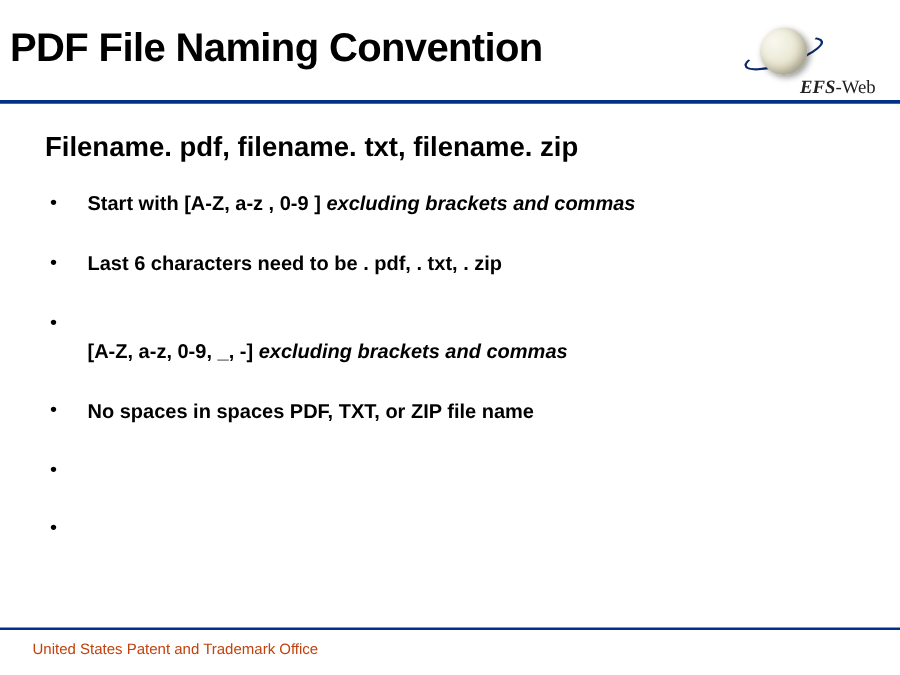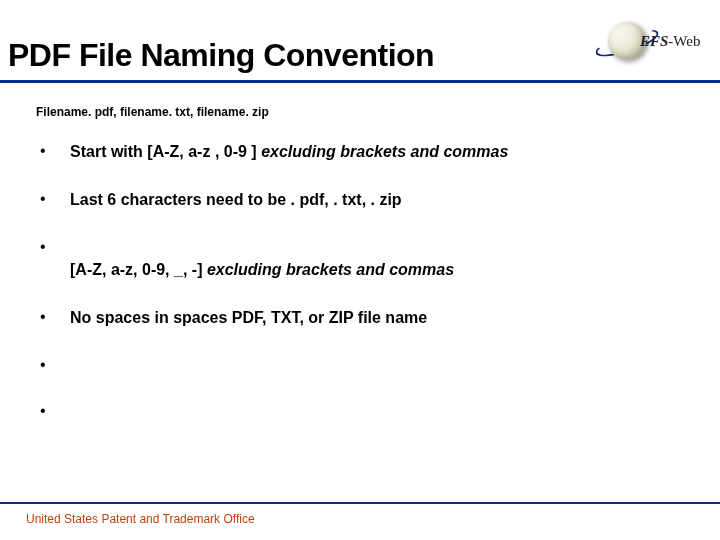--- a/index.html
+++ b/index.html
@@ -10,21 +10,21 @@
     background: #fff;
     color: #000;
     position: relative;
     overflow: hidden;
   }
   .slide {
     padding: 20px 0 0 0;
   }
   .header-row {
     display: flex;
-    align-items: flex-end;
+    align-items: flex-start;
     justify-content: space-between;
     padding: 0 8px 0 8px;
   }
   .title {
     font-size: 32px;
     font-weight: bold;
     color: #000;
     letter-spacing: -0.5px;
   }
   .logo {
@@ -49,36 +49,36 @@
     width: 66px;
     height: 18px;
     border: 2px solid #0a2a6a;
     border-radius: 50%;
     transform: rotate(-18deg);
     border-top-color: transparent;
   }
   .logo-text {
     position: absolute;
     left: 48px;
-    top: 13px;
+    top: 42px;
     font-size: 15px;
     font-family: Georgia, 'Times New Roman', serif;
     color: #222;
   }
   .logo-text .efs { font-style: italic; font-weight: bold; }
   .hr1 {
     border: none;
     border-top: 3px solid #003087;
     margin: 6px 0 0 0;
   }
   .content {
     padding: 22px 36px 0 36px;
   }
   .subtitle {
-    font-size: 12px;
+    font-size: 22px;
     font-weight: bold;
     color: #000;
     margin-bottom: 8px;
   }
   ul.bullets {
     list-style: none;
     padding: 0;
     margin: 0;
   }
   ul.bullets > li {

